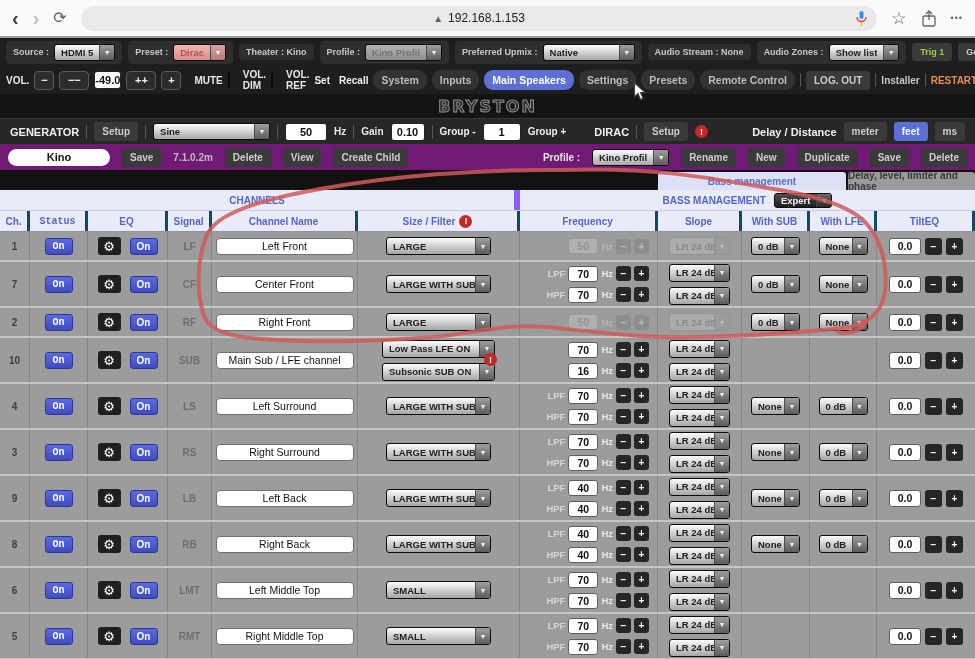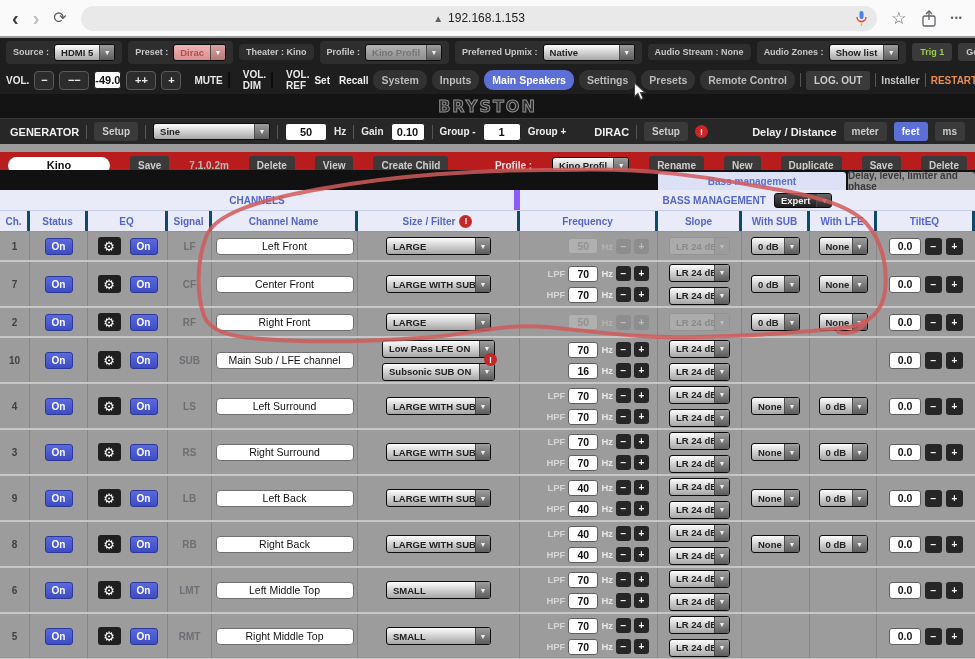--- a/index.html
+++ b/index.html
@@ -17,21 +17,21 @@
   .warn-tri { font-size:10px; color:#5f6368; }
   .mic { position:absolute; right:10px; top:5px; }
   .browser-right { display:flex; align-items:center; gap:15px; }
 
   
   .bar { position:absolute; left:0; width:975px; display:flex; align-items:center; color:#c8c8c8; }
   .tb1 { top:38px; height:28px; background:#1e1e1e; padding:0 6px; gap:6px; font-size:9px; font-weight:bold; }
   .tb2 { top:66px; height:28px; background:#1e1e1e; padding:0 6px; gap:5px; font-size:10px; font-weight:bold; }
   .logorow { top:94px; height:24px; background:#141414; justify-content:center; }
   .genrow { top:118px; height:26px; background:#272727; padding:0 10px; gap:7px; font-size:10px; font-weight:bold; border-top:1px solid #383838;}
-  .cfgrow { top:144px; height:26px; background:#b91c1c; padding:0 8px; gap:20px; font-size:10px; font-weight:bold;margin-top:8px; }
+  .cfgrow { top:144px; height:26px; background:#701a75; padding:0 8px; gap:12px; font-size:10px; font-weight:bold; }
   .tabrow { top:170px; height:20px; background:#111; }
 
   .panel { background:#2e2e2e; border-radius:4px; padding:3px 7px; display:inline-flex; align-items:center; gap:5px; white-space:nowrap; }
   .dbtn { background:#3a3a3a; border-radius:3px; padding:4px 8px; color:#ccc; font-weight:bold; white-space:nowrap; }
   .grn { color:#9acd4a; }
   .org { color:#e78d4e; }
   .vd { width:1px; height:14px; background:#555; flex:0 0 auto; }
 
   .dd { height:17px; display:inline-flex; align-items:stretch; border-radius:3px; overflow:hidden;
         border:1px solid #0c0c0c; background:linear-gradient(#fdfdfd,#a6a6a6); color:#222; }
@@ -79,21 +79,21 @@
   .gh > div { display:flex; align-items:center; justify-content:center; gap:8px; color:#5465cc;
               font-size:10px; font-weight:bold; }
   .gh .g1 { width:520px; border-right:6px solid #8b5cf6; }
   .gh .g2 { width:455px; }
   .chrow { height:21px; background:#e9ecf8; border-bottom:1px solid #8d93ad; }
   .chrow > div { display:flex; align-items:center; justify-content:center; gap:4px; color:#5465cc;
                  font-size:10px; font-weight:bold; border-right:3px solid #0c4a6e; }
   .trow { background:#9c9c9c; border-bottom:2px solid #c6c6c6; }
   .cell { border-right:1px solid #868686; display:flex; flex-direction:column; align-items:center;
           justify-content:center; gap:5px; position:relative; }
-  .c0 { width:30px; } .c1 { width:58px; } .c2 { width:80px; } .c3 { width:44px; } .c4 { width:146px; }
+  .c0 { width:30px; } .c1 { width:58px;font-family:Liberation Mono, monospace; } .c2 { width:80px; } .c3 { width:44px; } .c4 { width:146px; }
   .c5 { width:162px; } .c6 { width:138px; } .c7 { width:84px; } .c8 { width:68px; } .c9 { width:67px; }
   .c10 { width:98px; border-right:none; }
   .chnum { color:#3f3f3f; font-size:10px; font-weight:bold; }
   .signal { color:#6e6e74; font-size:10px; font-weight:bold; }
   .onb { min-width:28px; height:17px; background:linear-gradient(#5a6ade,#3e4cc0); border:1px solid #2c379a;
          border-radius:3px; color:#fff; font-size:10px; font-weight:bold; display:inline-flex;
          align-items:center; justify-content:center; padding:0 4px; }
   .gearb { width:23px; height:18px; background:#1f1f1f; border-radius:3px; color:#fff; font-size:13px;
            display:inline-flex; align-items:center; justify-content:center; }
   .eqwrap { flex-direction:row; display:flex; gap:9px; align-items:center; }

